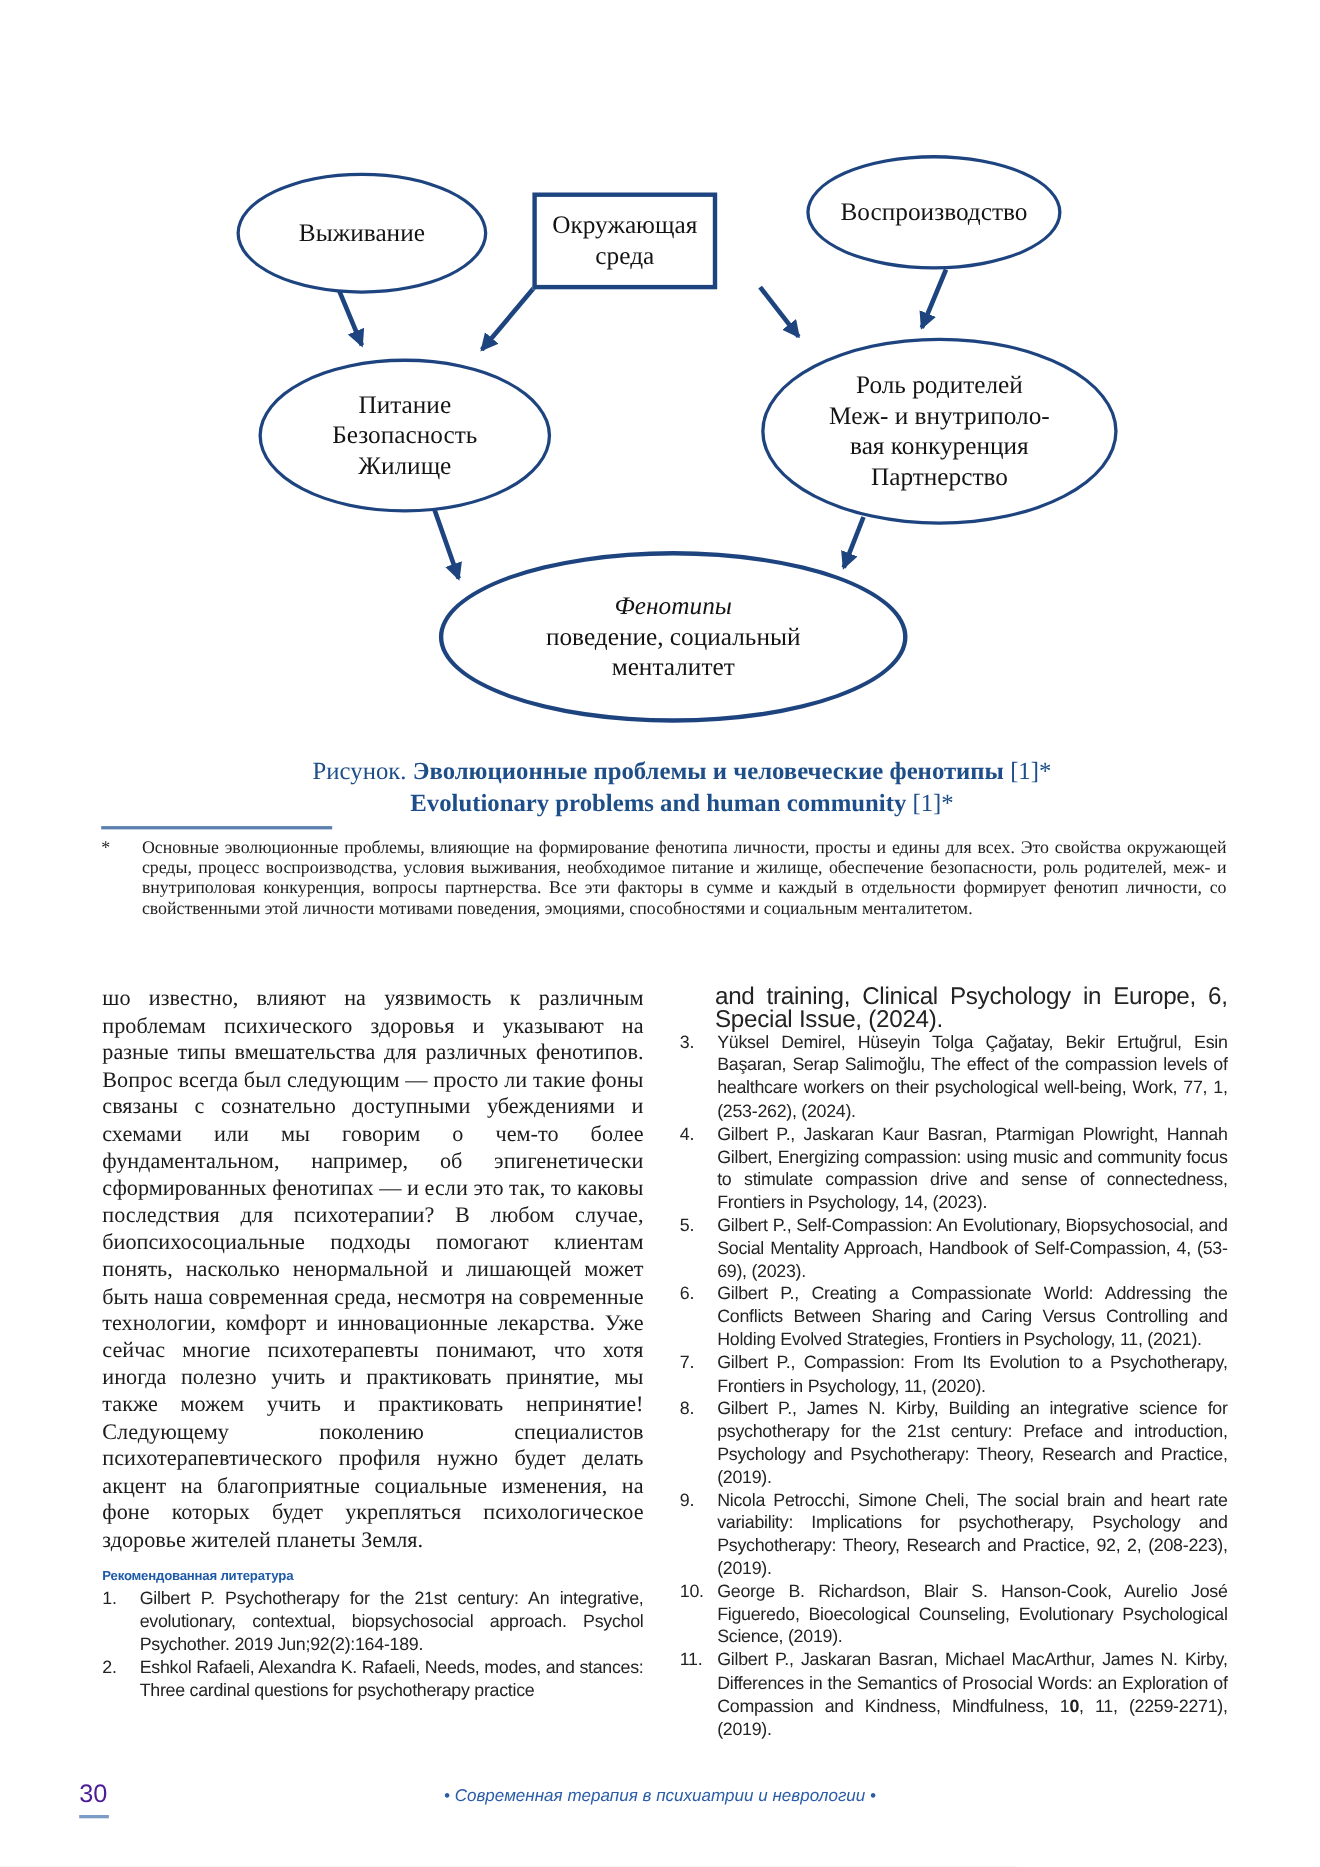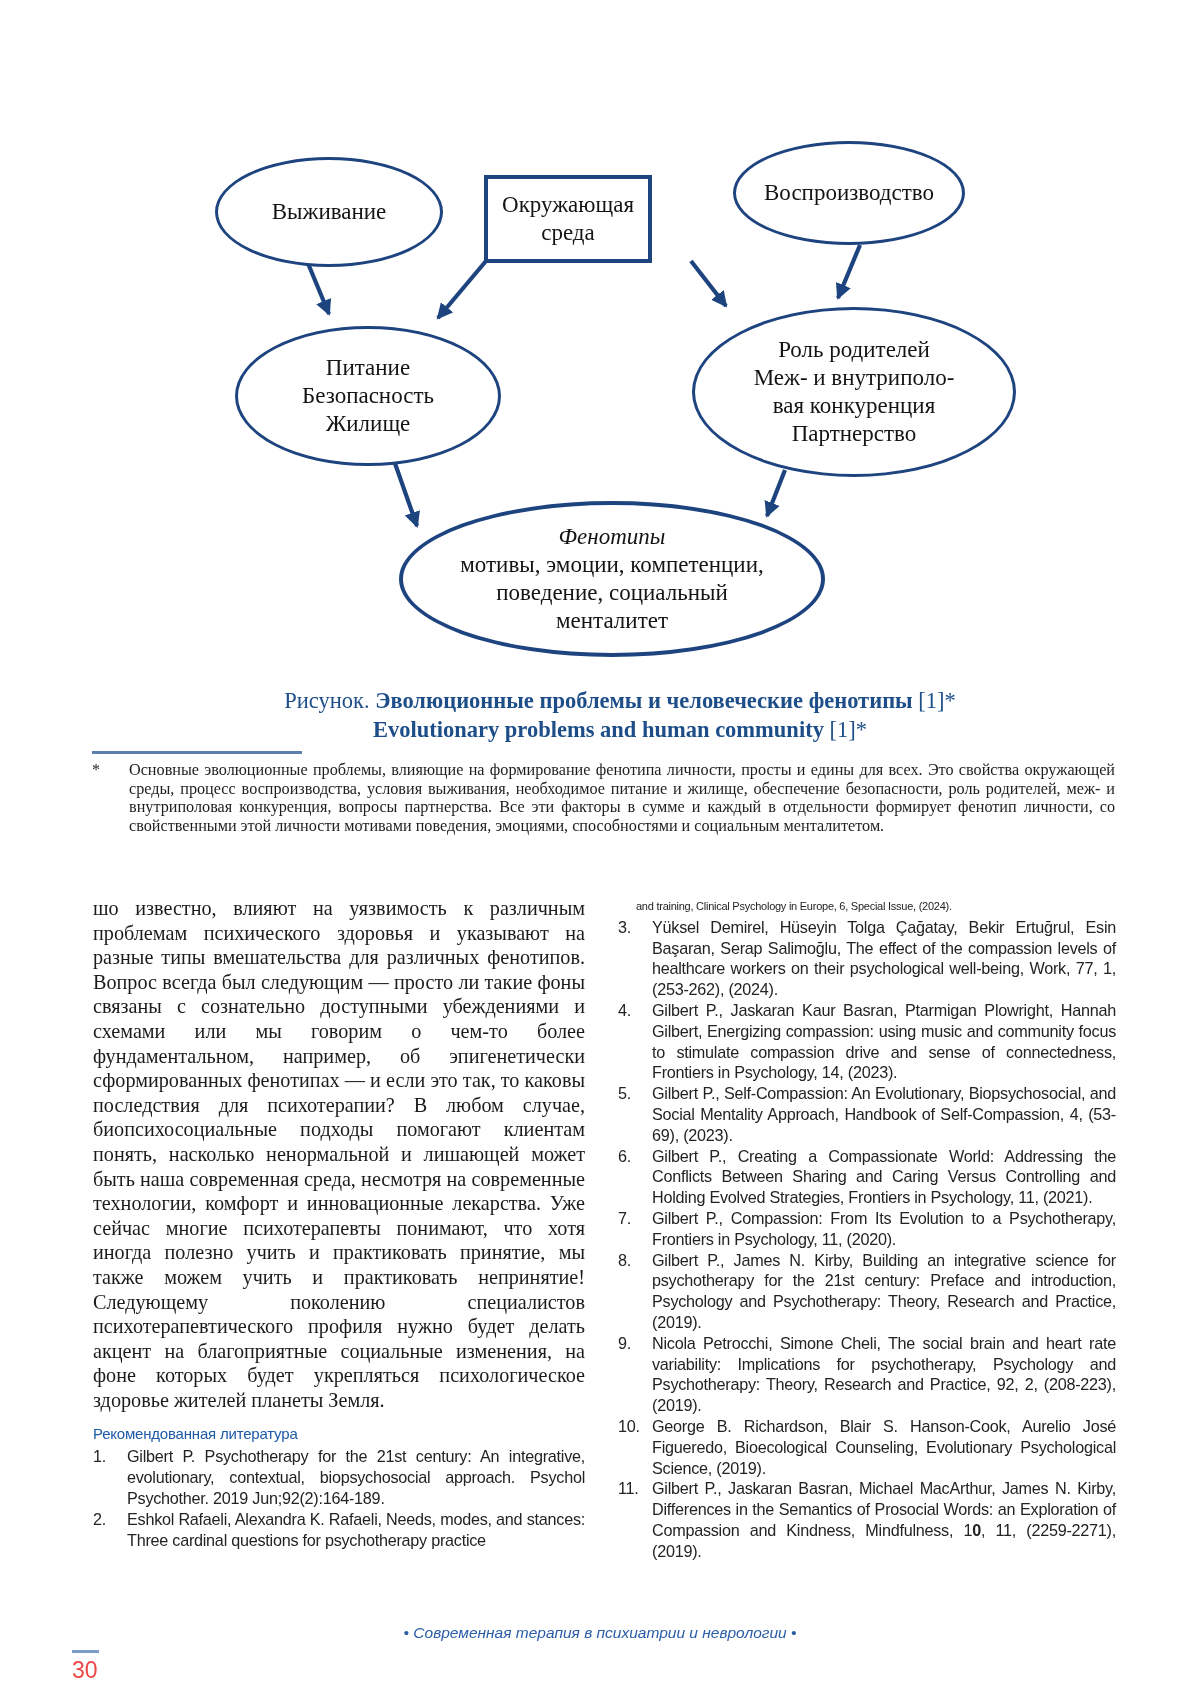--- a/index.html
+++ b/index.html
@@ -45,38 +45,38 @@
   .fn-marker{ flex:0 0 37px; }
   .fn-text{ flex:1; }
   
   .columns{ position:absolute; left:93px; top:896px; width:1023px; display:flex; align-items:flex-start; }
   .col-left{ width:492px; }
   .col-right{ width:498px; margin-left:33px; }
   .body-par{
     margin:0; font-size:20.2px; line-height:24.6px; text-align:justify; color:#1b1b1b;
   }
   .lit-heading{
-    margin:13px 0 4px 0; font-family:"Liberation Sans", sans-serif; font-weight:normal;
-    font-size:15px; letter-spacing:-0.2px; color:var(--heading-blue);
+    margin:13px 0 4px 0; font-family:"Liberation Sans", sans-serif; font-weight:bold;
+    font-size:12px; letter-spacing:-0.2px; color:var(--heading-blue);
   }
   .ref-list{ display:block; }
   .ref-item{
     display:flex; font-family:"Liberation Sans", sans-serif; font-size:16.2px;
     line-height:20.8px; letter-spacing:-0.25px; text-align:justify; color:#232323;
   }
   .ref-num{ flex:0 0 34px; }
   .ref-text{ flex:1; }
   .ref-cont{
-    margin-left:18px; font-family:"Liberation Sans", sans-serif; font-size:11px;
+    margin-left:32px; font-family:"Liberation Sans", sans-serif; font-size:22px;
     line-height:20.8px; letter-spacing:-0.25px; text-align:justify; color:#232323;
   }
   
   .page-num{
-    position:absolute; left:72px; top:1657px; font-family:"Liberation Sans", sans-serif;
-    font-size:23px; color:#ef4444;
+    position:absolute; left:72px; top:1617px; font-family:"Liberation Sans", sans-serif;
+    font-size:23px; color:#4c1d95;
   }
   .page-num-rule{ position:absolute; left:72px; top:1650px; width:27px; height:3px; background:var(--pagenum-rule); }
   .footer-center{
     position:absolute; left:0; top:1624px; width:100%; text-align:center;
     font-family:"Liberation Sans", sans-serif; font-style:italic; font-size:15.5px;
     color:var(--footer-blue);
   }
 </style>
 </head>
 <body>
@@ -119,21 +119,20 @@
 
   <div class="dg-node dg-ellipse" id="node-parents">
     <div>Роль родителей</div>
     <div>Меж- и внутриполо-</div>
     <div>вая конкуренция</div>
     <div>Партнерство</div>
   </div>
 
   <div class="dg-node dg-ellipse" id="node-phenotypes">
     <div class="dg-title-italic">Фенотипы</div>
-    <div>мотивы, эмоции, компетенции,</div>
     <div>поведение, социальный</div>
     <div>менталитет</div>
   </div>
 
   <div class="caption">
     <div>
       <span>Рисунок.</span>
       <b>Эволюционные проблемы и человеческие фенотипы</b>
       <span>[1]*</span>
     </div>

